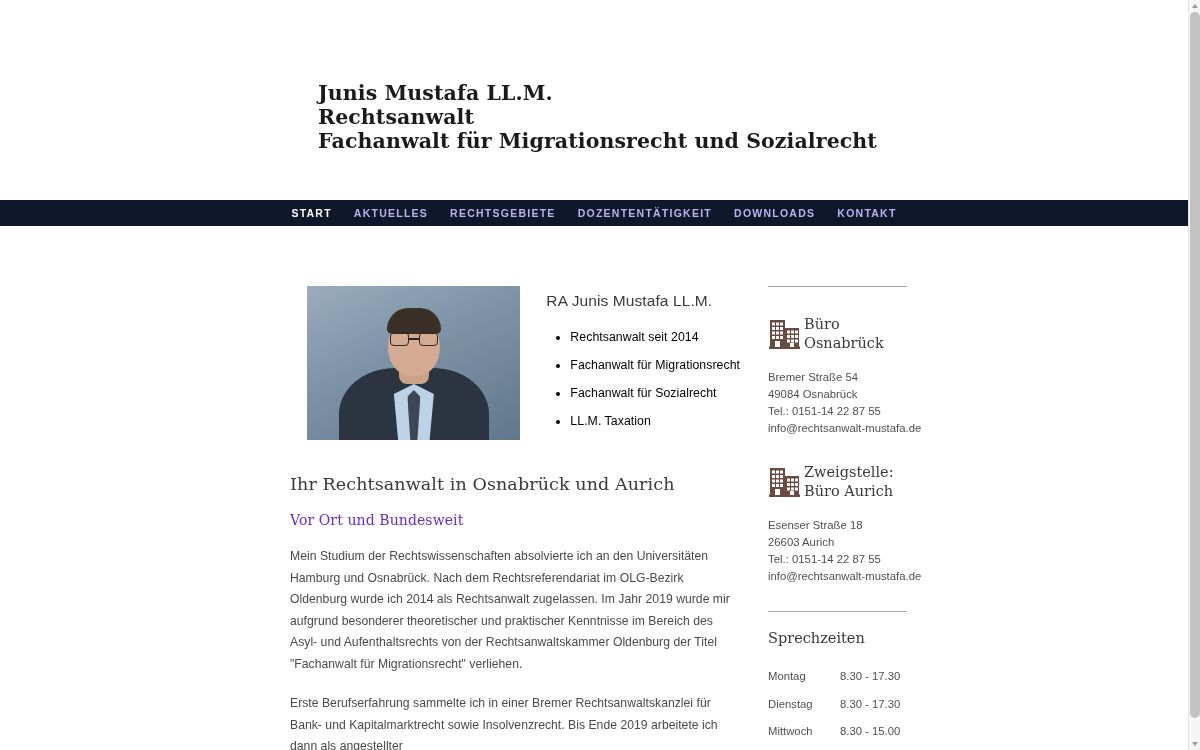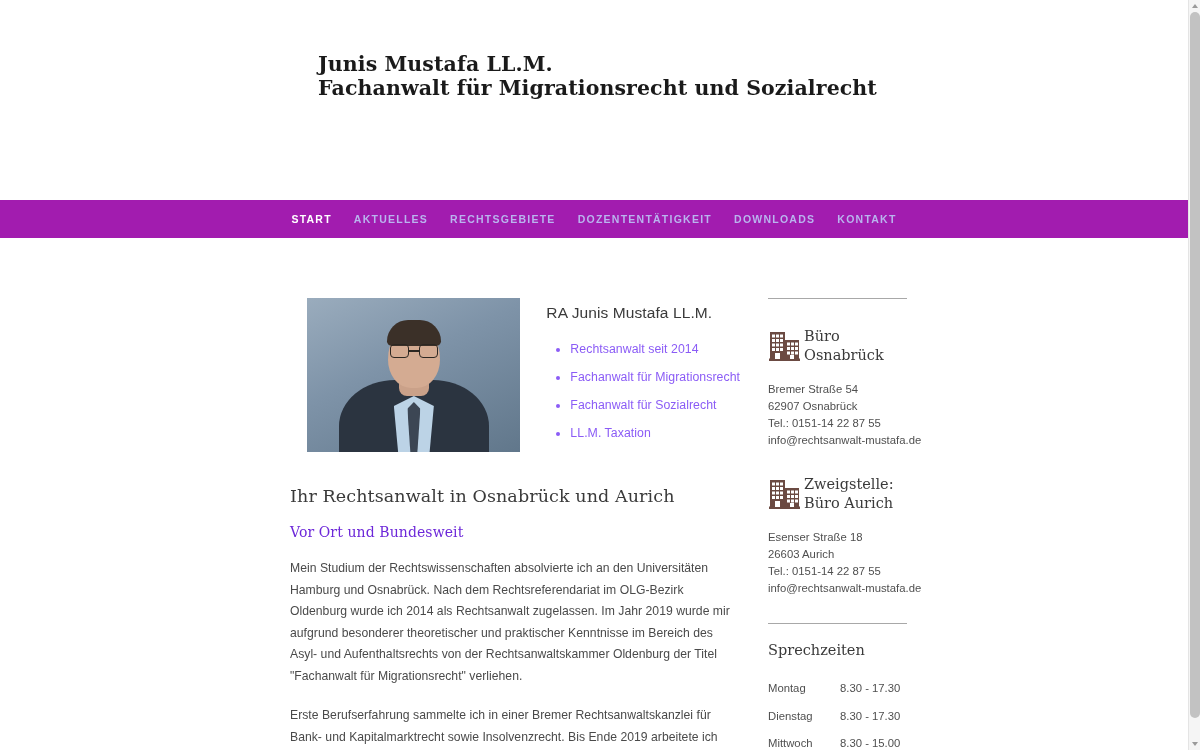--- a/index.html
+++ b/index.html
@@ -30,37 +30,37 @@
 
   
   .masthead {
     height: 200px;
     background: #ffffff;
     position: relative;
   }
   .brand {
     position: absolute;
     left: 318px;
-    top: 52px;
+    top: 81px;
     font-family: "DejaVu Serif", "Liberation Serif", serif;
     font-weight: 700;
     color: #1a1a1a;
     line-height: 1.18;
     letter-spacing: 0.1px;
   }
   .brand .line {
     font-size: 20.5px;
     white-space: nowrap;
     display: block;
   }
 
   
   .navbar {
-    height: 38px;
-    background: #a21caf;
+    height: 26px;
+    background: #0f172a;
     width: 100%;
     display: flex;
     align-items: center;
   }
   .nav-inner {
     width: 100%;
     display: flex;
     justify-content: center;
     align-items: center;
     gap: 0px;
@@ -217,21 +217,21 @@
     letter-spacing: 0.1px;
   }
   ul.credentials {
     margin: 0;
     padding-left: 24px;
     list-style: disc;
   }
   ul.credentials li {
     font-size: 12.3px;
     line-height: 22px;
-    color: #8b5cf6;
+    color: #000000;
     margin-bottom: 6px;
     letter-spacing: 0.05px;
   }
 
   
   h1.sec-title {
     font-family: "DejaVu Serif", "Liberation Serif", serif;
     font-size: 17.5px;
     font-weight: 400;
     color: #3a3a3a;
@@ -352,20 +352,21 @@
   }
 </style>
 </head>
 <body>
 
 <div class="page">
 
   <header class="masthead">
     <div class="brand">
       <span class="line">Junis Mustafa LL.M.</span>
+      <span class="line">Rechtsanwalt</span>
       <span class="line">Fachanwalt für Migrationsrecht und Sozialrecht</span>
     </div>
   </header>
 
   <nav class="navbar">
     <div class="nav-inner">
       <a href="#" class="nav-item active">START</a>
       <a href="#" class="nav-item">AKTUELLES</a>
       <a href="#" class="nav-item">RECHTSGEBIETE</a>
       <a href="#" class="nav-item">DOZENTENTÄTIGKEIT</a>
@@ -449,21 +450,21 @@
               </g>
             </svg>
           </div>
           <div class="office-name">
             <div>Büro</div>
             <div>Osnabrück</div>
           </div>
         </div>
         <div class="office-lines">
           <div>Bremer Straße 54</div>
-          <div>62907 Osnabrück</div>
+          <div>49084 Osnabrück</div>
           <div>Tel.:  0151-14 22 87 55</div>
           <div class="mail">info@rechtsanwalt-mustafa.de</div>
         </div>
       </div>
 
       <div class="office">
         <div class="office-head">
           <div class="bldg-icon">
             <svg width="34" height="34" viewBox="0 0 34 34">
               <rect x="2" y="3" width="15" height="28" fill="#6b4a42"></rect>

